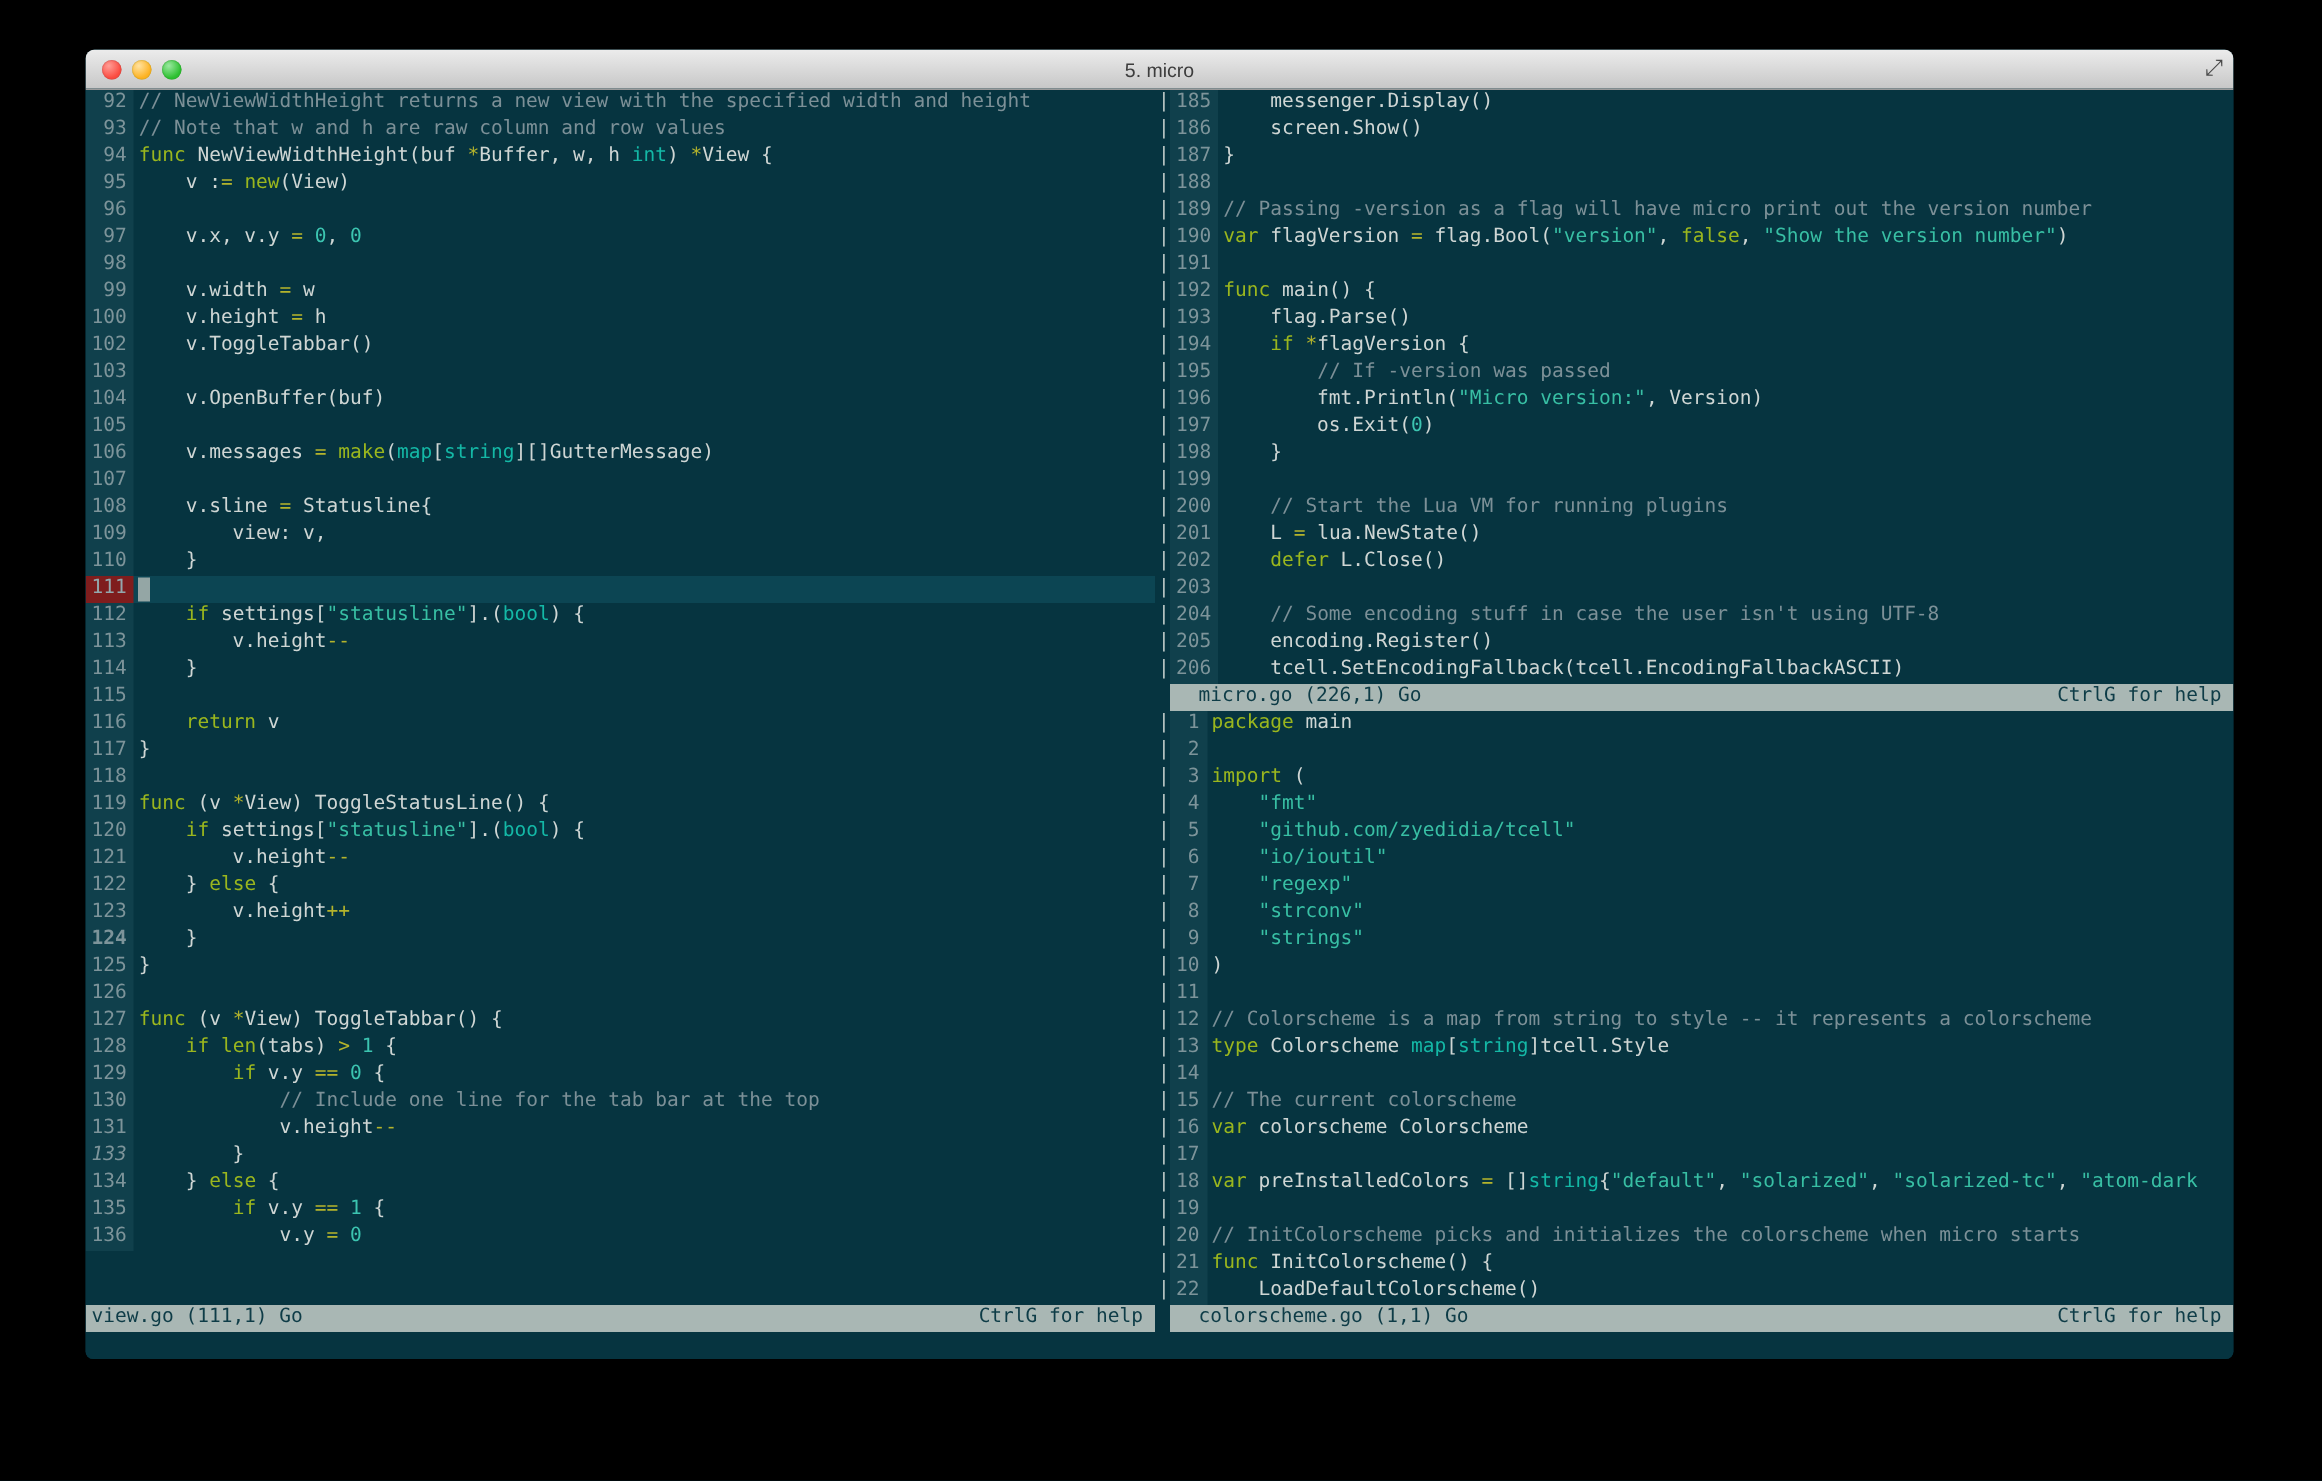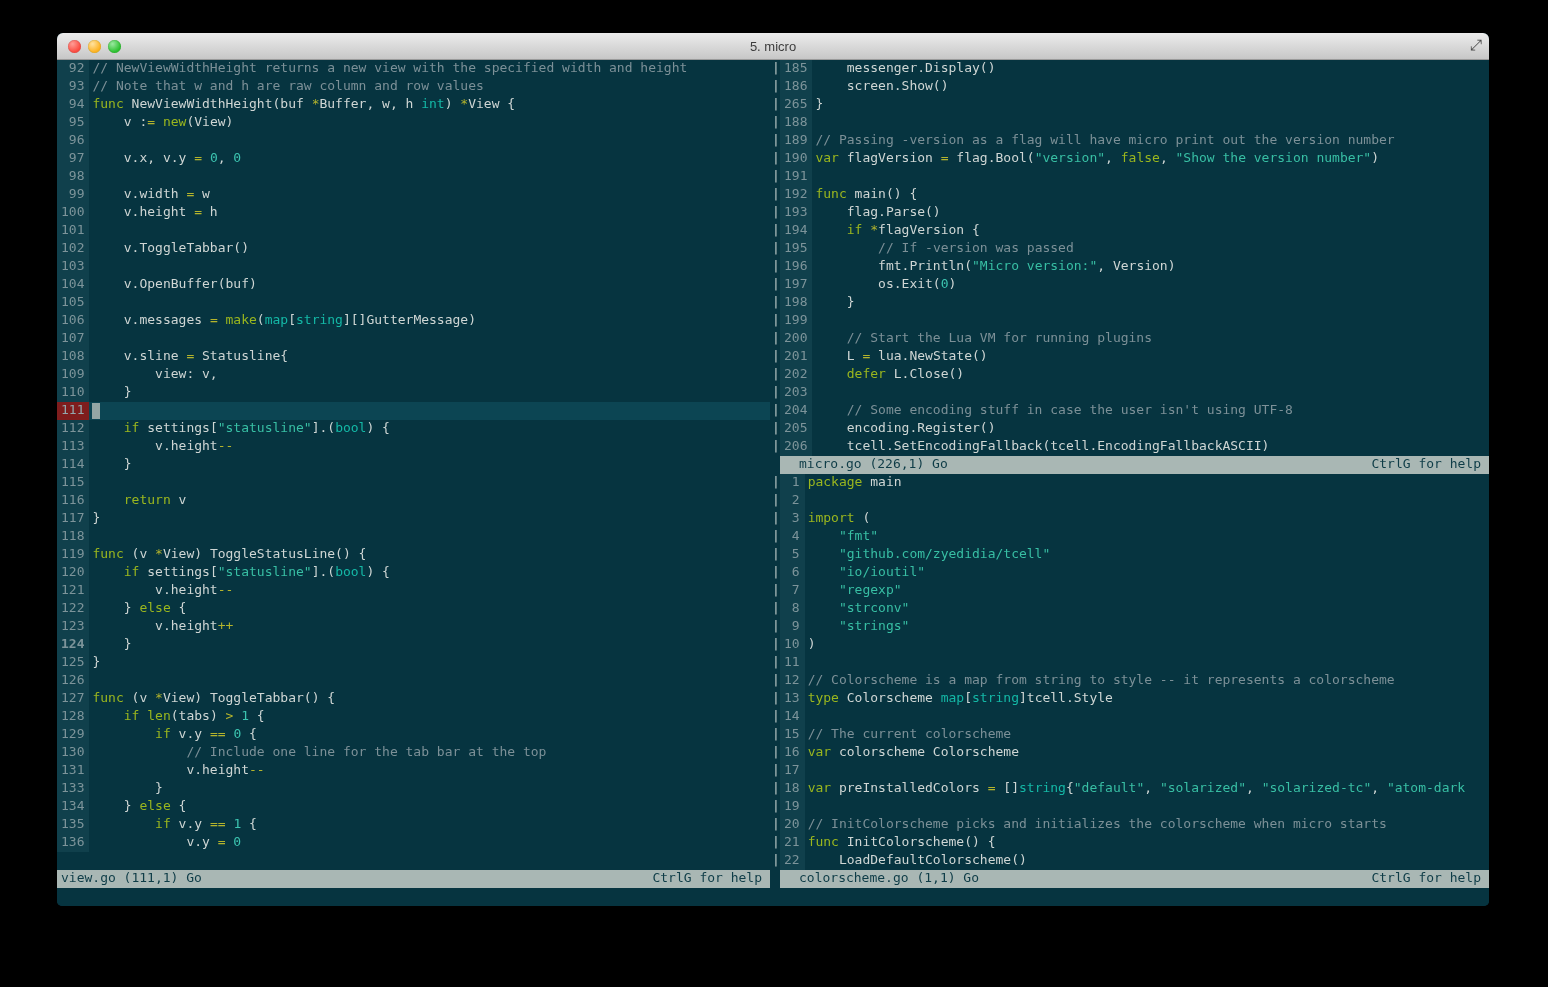--- a/index.html
+++ b/index.html
@@ -75,21 +75,20 @@
         <div class="lines">
             <div class="row"><span class="gutter" style="width: calc(3ch + 9px);">92</span><span class="code"><span class="tok-c">// NewViewWidthHeight returns a new view with the specified width and height</span></span></div>
             <div class="row"><span class="gutter" style="width: calc(3ch + 9px);">93</span><span class="code"><span class="tok-c">// Note that w and h are raw column and row values</span></span></div>
             <div class="row"><span class="gutter" style="width: calc(3ch + 9px);">94</span><span class="code"><span class="tok-k">func</span><span> NewViewWidthHeight(buf </span><span class="tok-o">*</span><span>Buffer, w, h </span><span class="tok-t">int</span><span>) </span><span class="tok-o">*</span><span>View {</span></span></div>
             <div class="row"><span class="gutter" style="width: calc(3ch + 9px);">95</span><span class="code"><span>    v :</span><span class="tok-o">=</span><span> </span><span class="tok-k">new</span><span>(View)</span></span></div>
             <div class="row"><span class="gutter" style="width: calc(3ch + 9px);">96</span><span class="code"></span></div>
             <div class="row"><span class="gutter" style="width: calc(3ch + 9px);">97</span><span class="code"><span>    v.x, v.y </span><span class="tok-o">=</span><span> </span><span class="tok-n">0</span><span>, </span><span class="tok-n">0</span></span></div>
             <div class="row"><span class="gutter" style="width: calc(3ch + 9px);">98</span><span class="code"></span></div>
             <div class="row"><span class="gutter" style="width: calc(3ch + 9px);">99</span><span class="code"><span>    v.width </span><span class="tok-o">=</span><span> w</span></span></div>
             <div class="row"><span class="gutter" style="width: calc(3ch + 9px);">100</span><span class="code"><span>    v.height </span><span class="tok-o">=</span><span> h</span></span></div>
-            <div class="row"><span class="gutter" style="width: calc(3ch + 9px);">101</span><span class="code"></span></div>
             <div class="row"><span class="gutter" style="width: calc(3ch + 9px);">102</span><span class="code"><span>    v.ToggleTabbar()</span></span></div>
             <div class="row"><span class="gutter" style="width: calc(3ch + 9px);">103</span><span class="code"></span></div>
             <div class="row"><span class="gutter" style="width: calc(3ch + 9px);">104</span><span class="code"><span>    v.OpenBuffer(buf)</span></span></div>
             <div class="row"><span class="gutter" style="width: calc(3ch + 9px);">105</span><span class="code"></span></div>
             <div class="row"><span class="gutter" style="width: calc(3ch + 9px);">106</span><span class="code"><span>    v.messages </span><span class="tok-o">=</span><span> </span><span class="tok-k">make</span><span>(</span><span class="tok-t">map</span><span>[</span><span class="tok-t">string</span><span>][]GutterMessage)</span></span></div>
             <div class="row"><span class="gutter" style="width: calc(3ch + 9px);">107</span><span class="code"></span></div>
             <div class="row"><span class="gutter" style="width: calc(3ch + 9px);">108</span><span class="code"><span>    v.sline </span><span class="tok-o">=</span><span> Statusline{</span></span></div>
             <div class="row"><span class="gutter" style="width: calc(3ch + 9px);">109</span><span class="code"><span>        view: v,</span></span></div>
             <div class="row"><span class="gutter" style="width: calc(3ch + 9px);">110</span><span class="code"><span>    }</span></span></div>
             <div class="row cur"><span class="gutter" style="width: calc(3ch + 9px);">111</span><span class="code"><span class="cursor"></span></span></div>
@@ -106,37 +105,37 @@
             <div class="row"><span class="gutter" style="width: calc(3ch + 9px);">122</span><span class="code"><span>    } </span><span class="tok-k">else</span><span> {</span></span></div>
             <div class="row"><span class="gutter" style="width: calc(3ch + 9px);">123</span><span class="code"><span>        v.height</span><span class="tok-o">++</span></span></div>
             <div class="row"><span class="gutter" style="width: calc(3ch + 9px); font-weight: bold;">124</span><span class="code"><span>    }</span></span></div>
             <div class="row"><span class="gutter" style="width: calc(3ch + 9px);">125</span><span class="code"><span>}</span></span></div>
             <div class="row"><span class="gutter" style="width: calc(3ch + 9px);">126</span><span class="code"></span></div>
             <div class="row"><span class="gutter" style="width: calc(3ch + 9px);">127</span><span class="code"><span class="tok-k">func</span><span> (v </span><span class="tok-o">*</span><span>View) ToggleTabbar() {</span></span></div>
             <div class="row"><span class="gutter" style="width: calc(3ch + 9px);">128</span><span class="code"><span>    </span><span class="tok-k">if</span><span> </span><span class="tok-k">len</span><span>(tabs) </span><span class="tok-o">&gt;</span><span> </span><span class="tok-n">1</span><span> {</span></span></div>
             <div class="row"><span class="gutter" style="width: calc(3ch + 9px);">129</span><span class="code"><span>        </span><span class="tok-k">if</span><span> v.y </span><span class="tok-o">==</span><span> </span><span class="tok-n">0</span><span> {</span></span></div>
             <div class="row"><span class="gutter" style="width: calc(3ch + 9px); text-align: center;">130</span><span class="code"><span>            </span><span class="tok-c">// Include one line for the tab bar at the top</span></span></div>
             <div class="row"><span class="gutter" style="width: calc(3ch + 9px);">131</span><span class="code"><span>            v.height</span><span class="tok-o">--</span></span></div>
-            <div class="row"><span class="gutter" style="width: calc(3ch + 9px);">133</span><span class="code"><span>        }</span></span></div>
+            <div class="row"><span class="gutter" style="width: calc(3ch + 9px); font-style: italic;">133</span><span class="code"><span>        }</span></span></div>
             <div class="row"><span class="gutter" style="width: calc(3ch + 9px);">134</span><span class="code"><span>    } </span><span class="tok-k">else</span><span> {</span></span></div>
             <div class="row"><span class="gutter" style="width: calc(3ch + 9px);">135</span><span class="code"><span>        </span><span class="tok-k">if</span><span> v.y </span><span class="tok-o">==</span><span> </span><span class="tok-n">1</span><span> {</span></span></div>
             <div class="row"><span class="gutter" style="width: calc(3ch + 9px);">136</span><span class="code"><span>            v.y </span><span class="tok-o">=</span><span> </span><span class="tok-n">0</span></span></div>
           </div>
         <div class="statusbar">
           <span>view.go (111,1) Go</span>
           <span>CtrlG for help</span>
         </div>
       </div>
 
       <div class="rightcol">
         <div class="pane">
           <div class="lines">
               <div class="row"><span class="div-col">|</span><span class="gutter" style="width: calc(3ch + 9px);">185</span><span class="code"><span>    messenger.Display()</span></span></div>
               <div class="row"><span class="div-col">|</span><span class="gutter" style="width: calc(3ch + 9px);">186</span><span class="code"><span>    screen.Show()</span></span></div>
-              <div class="row"><span class="div-col">|</span><span class="gutter" style="width: calc(3ch + 9px);">265</span><span class="code"><span>}</span></span></div>
+              <div class="row"><span class="div-col">|</span><span class="gutter" style="width: calc(3ch + 9px);">187</span><span class="code"><span>}</span></span></div>
               <div class="row"><span class="div-col">|</span><span class="gutter" style="width: calc(3ch + 9px);">188</span><span class="code"></span></div>
               <div class="row"><span class="div-col">|</span><span class="gutter" style="width: calc(3ch + 9px);">189</span><span class="code"><span class="tok-c">// Passing -version as a flag will have micro print out the version number</span></span></div>
               <div class="row"><span class="div-col">|</span><span class="gutter" style="width: calc(3ch + 9px);">190</span><span class="code"><span class="tok-k">var</span><span> flagVersion </span><span class="tok-o">=</span><span> flag.Bool(</span><span class="tok-s">"version"</span><span>, </span><span class="tok-k">false</span><span>, </span><span class="tok-s">"Show the version number"</span><span>)</span></span></div>
               <div class="row"><span class="div-col">|</span><span class="gutter" style="width: calc(3ch + 9px);">191</span><span class="code"></span></div>
               <div class="row"><span class="div-col">|</span><span class="gutter" style="width: calc(3ch + 9px);">192</span><span class="code"><span class="tok-k">func</span><span> main() {</span></span></div>
               <div class="row"><span class="div-col">|</span><span class="gutter" style="width: calc(3ch + 9px);">193</span><span class="code"><span>    flag.Parse()</span></span></div>
               <div class="row"><span class="div-col">|</span><span class="gutter" style="width: calc(3ch + 9px);">194</span><span class="code"><span>    </span><span class="tok-k">if</span><span> </span><span class="tok-o">*</span><span>flagVersion {</span></span></div>
               <div class="row"><span class="div-col">|</span><span class="gutter" style="width: calc(3ch + 9px);">195</span><span class="code"><span>        </span><span class="tok-c">// If -version was passed</span></span></div>
               <div class="row"><span class="div-col">|</span><span class="gutter" style="width: calc(3ch + 9px);">196</span><span class="code"><span>        fmt.Println(</span><span class="tok-s">"Micro version:"</span><span>, Version)</span></span></div>
               <div class="row"><span class="div-col">|</span><span class="gutter" style="width: calc(3ch + 9px);">197</span><span class="code"><span>        os.Exit(</span><span class="tok-n">0</span><span>)</span></span></div>

